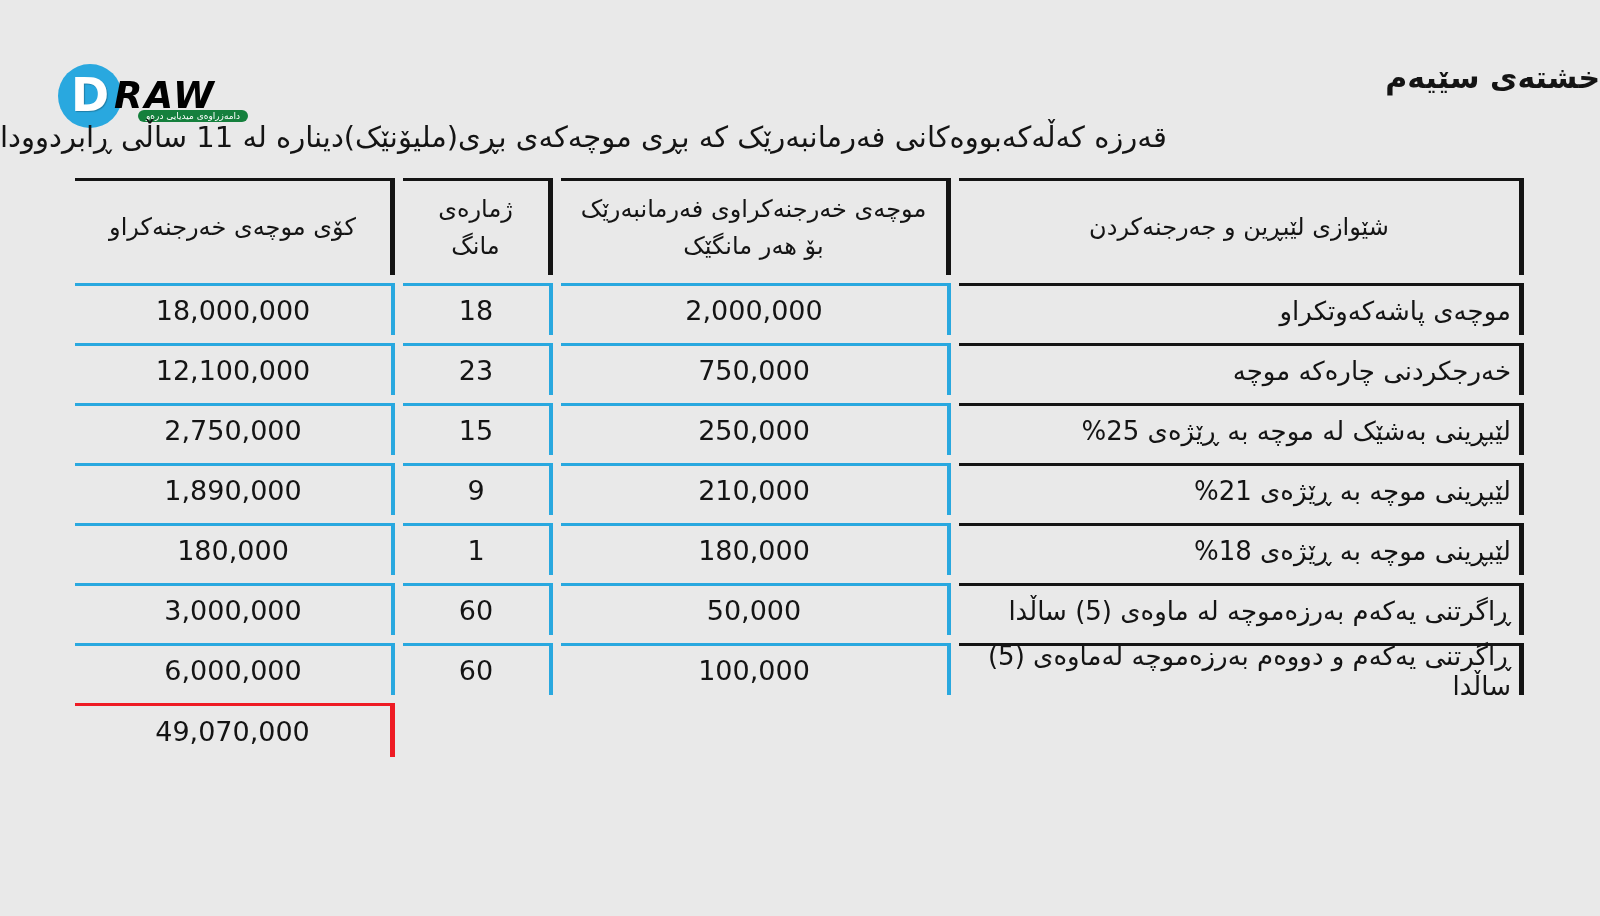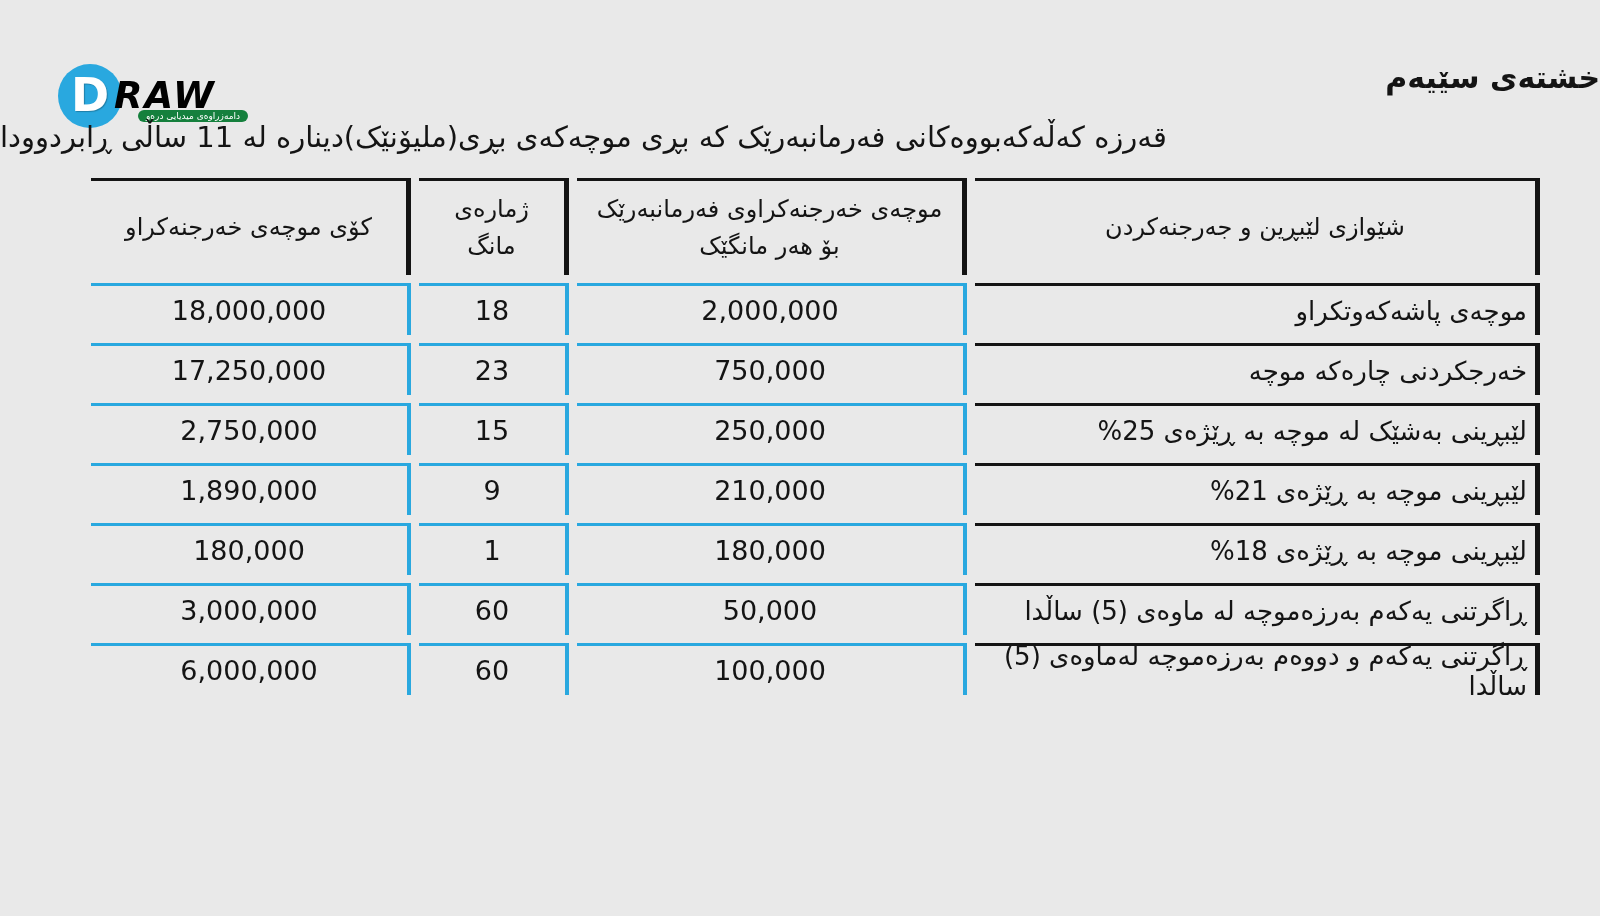--- a/index.html
+++ b/index.html
@@ -45,21 +45,21 @@
     font-size: 30px; font-weight: bold;
   }
   .page-subtitle {
     position: absolute; top: 120px; left: 0; width: 100%;
     text-align: left; direction: rtl;
     font-size: 29px; font-weight: 400;
   }
 
   
   .tbl {
-    position: absolute; left: 91px; top: 178px;
+    position: absolute; left: 75px; top: 178px;
     display: grid;
     grid-template-columns: 320px 150px 390px 565px;
     grid-template-rows: 97px repeat(7, 52px) 54px;
     column-gap: 10px; row-gap: 18px; gap: 8px;
   }
   .cell {
     border-top: 3px solid #29a8df;
     border-right: 4px solid #29a8df;
     display: flex; align-items: center; justify-content: center;
     font-size: 27px;
@@ -109,21 +109,21 @@
     <div class="cell hdr">کۆی موچەی خەرجنەکراو</div>
     <div class="cell hdr">ژمارەی مانگ</div>
     <div class="cell hdr">موچەی خەرجنەکراوی فەرمانبەرێک بۆ هەر مانگێک</div>
     <div class="cell hdr">شێوازی لێبڕین و جەرجنەکردن</div>
 
     <div class="cell">18,000,000</div>
     <div class="cell">18</div>
     <div class="cell">2,000,000</div>
     <div class="cell desc">موچەی پاشەکەوتکراو</div>
 
-    <div class="cell">17,250,000</div>
+    <div class="cell">12,100,000</div>
     <div class="cell">23</div>
     <div class="cell">750,000</div>
     <div class="cell desc">خەرجکردنی چارەکە موچە</div>
 
     <div class="cell">2,750,000</div>
     <div class="cell">15</div>
     <div class="cell">250,000</div>
     <div class="cell desc">لێبڕینی بەشێک لە موچە بە ڕێژەی 25%</div>
 
     <div class="cell">1,890,000</div>
@@ -139,15 +139,16 @@
     <div class="cell">3,000,000</div>
     <div class="cell">60</div>
     <div class="cell">50,000</div>
     <div class="cell desc">ڕاگرتنی یەکەم بەرزەموچە لە ماوەی (5) ساڵدا</div>
 
     <div class="cell">6,000,000</div>
     <div class="cell">60</div>
     <div class="cell">100,000</div>
     <div class="cell desc">ڕاگرتنی یەکەم و دووەم بەرزەموچە لەماوەی (5) ساڵدا</div>
 
+    <div class="cell grand">49,070,000</div>
 
   </div>
 </div>
 
 </body></html>

